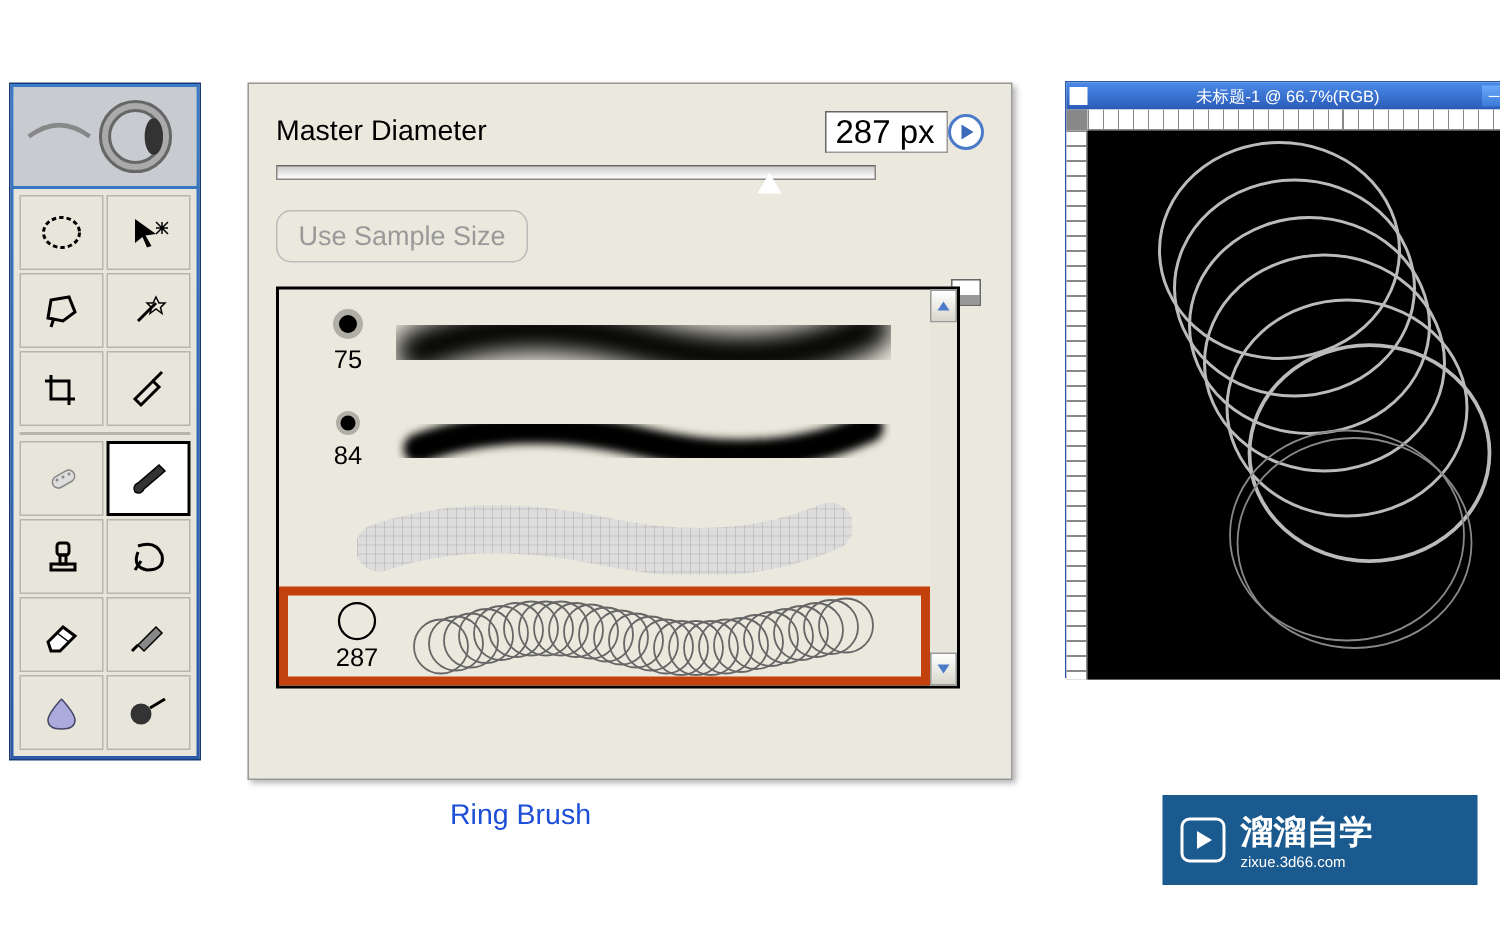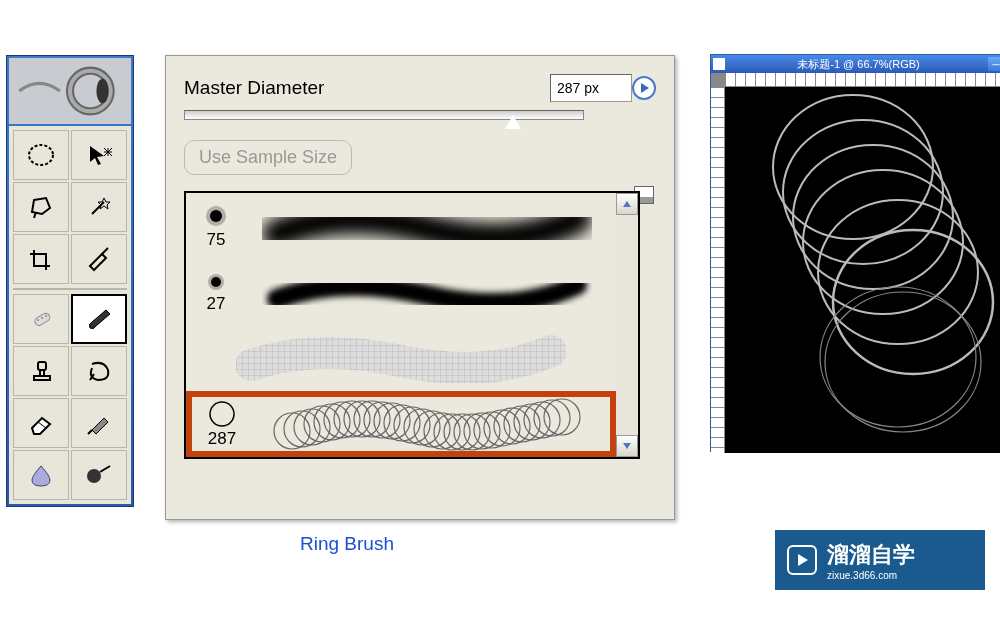--- a/index.html
+++ b/index.html
@@ -82,21 +82,21 @@
       color: #000;
       flex: 1;
     }
     .diameter-input {
       width: 82px;
       height: 28px;
       background: #fff;
       border: 1px solid #999;
       border-top-color: #666;
       border-left-color: #666;
-      font-size: 14px;
+      font-size: 22px;
       padding: 2px 6px;
       text-align: left;
     }
     .play-btn {
       width: 24px;
       height: 24px;
       border-radius: 50%;
       background: #fff;
       border: 2px solid #4a7ac8;
       display: flex;
@@ -169,21 +169,21 @@
       position: relative;
       display: flex;
     }
     .brush-items {
       flex: 1;
     }
     .brush-item {
       display: flex;
       align-items: center;
       height: 66px;
-      padding: 4px;
+      padding: 20px;
     }
     .brush-item.selected {
       border: 6px solid #c2410c;
     }
     .brush-thumb {
       width: 52px;
       display: flex;
       flex-direction: column;
       align-items: center;
       justify-content: center;
@@ -467,21 +467,21 @@
             <path d="M 15 35 Q 80 8 165 30 Q 250 52 315 20" stroke="#000" stroke-width="30" fill="none" filter="url(#blur1)" stroke-linecap="round"></path>
           </svg>
         </div>
       </div>
       <div class="brush-item">
         <div class="brush-thumb">
           <svg width="24" height="24">
               <circle cx="12" cy="12" r="5" fill="#000"></circle>
               <circle cx="12" cy="12" r="8" fill="#000" opacity="0.25"></circle>
             </svg>
-          <span>27</span>
+          <span>84</span>
         </div>
         <div class="brush-preview">
           <svg width="330" height="50" viewBox="0 0 330 50">
             <defs>
                 <filter id="blur2">
                   <feGaussianBlur stdDeviation="3"></feGaussianBlur>
                 </filter>
               </defs>
             <path d="M 15 32 Q 80 8 165 28 Q 250 48 315 18" stroke="#000" stroke-width="20" fill="none" filter="url(#blur2)" stroke-linecap="round"></path>
           </svg>

